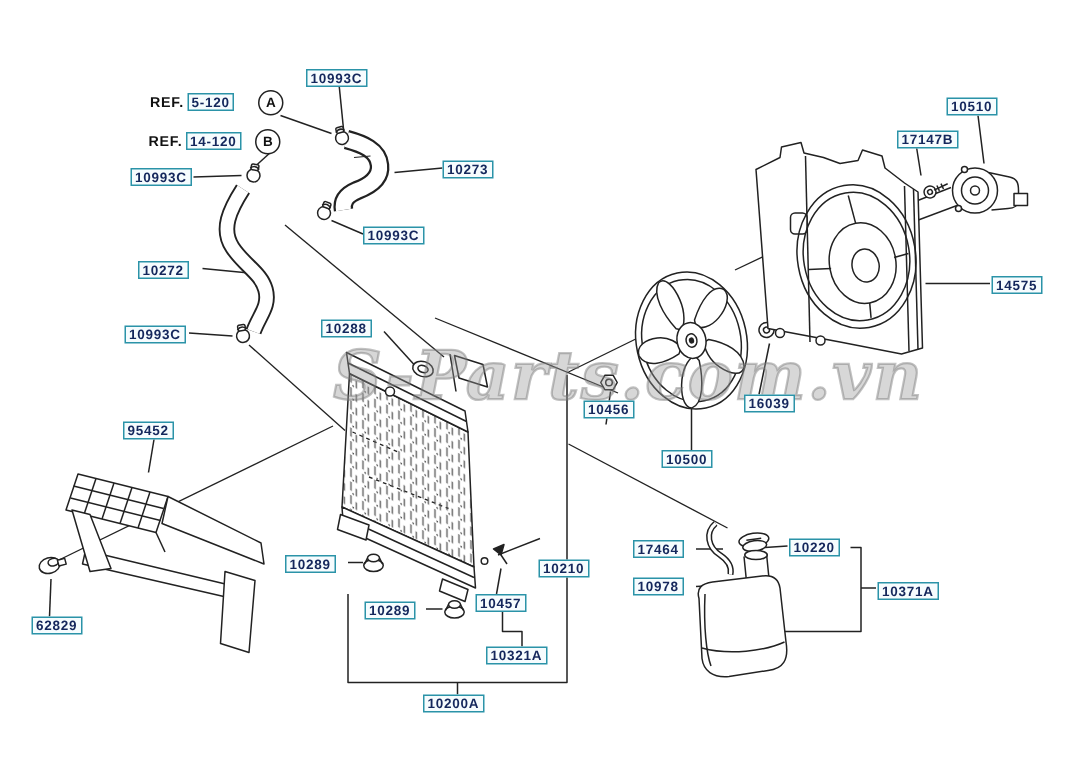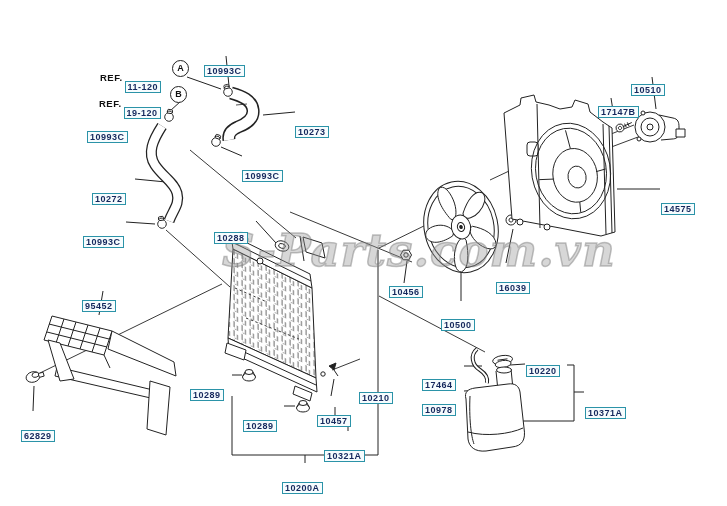--- a/index.html
+++ b/index.html
@@ -7,21 +7,21 @@
          font-family:"Liberation Sans",sans-serif;}
   .art{position:absolute;left:0;top:0;}
   .watermark{position:absolute;left:222px;top:224px;z-index:2;
     font-family:"DejaVu Serif",serif;font-style:italic;font-weight:bold;font-size:45px;
     letter-spacing:1px;color:rgba(150,150,150,0.38);
     -webkit-text-stroke:1.5px rgba(120,120,120,0.45);white-space:nowrap;pointer-events:none;}
   .labels{position:absolute;left:0;top:0;width:100%;height:100%;z-index:3;}
   .plabel{position:absolute;font-weight:bold;font-size:9px;line-height:10px;
     color:var(--label_text,#14275c);background:var(--label_bg,#f6fcfe);
     border:1.5px solid var(--label_border,#2b93a8);padding:0 2px;letter-spacing:.5px;
-    white-space:nowrap;cursor:pointer;margin-top:19px;}
+    white-space:nowrap;cursor:pointer;}
   .ref-note{position:absolute;display:flex;align-items:center;gap:2px;}
   .ref-prefix{font-weight:bold;font-size:9.5px;color:#111;letter-spacing:.5px;}
   .ref-circle{position:absolute;width:15px;height:15px;border:1.4px solid #222;border-radius:50%;
     background:#fff;font-weight:bold;font-size:9px;line-height:15px;text-align:center;color:#111;}
   svg *{vector-effect:non-scaling-stroke;}
 </style>
 </head>
 <body>
 
 <div class="stage">
@@ -270,27 +270,27 @@
       <path d="M468,432 C486,437 510,434 523,428"></path>
     </g>
   </svg>
 
   <div class="watermark">S-Parts.com.vn</div>
 
   <div class="labels">
 
     <div class="ref-note" style="left:100px;top:62px">
       <span class="ref-prefix">REF.</span>
-      <span class="plabel" style="position:static">11-120</span>
+      <span class="plabel" style="position:static">5-120</span>
     </div>
     <div class="ref-circle" style="left:172px;top:60px">A</div>
 
     <div class="ref-note" style="left:99px;top:88px">
       <span class="ref-prefix">REF.</span>
-      <span class="plabel" style="position:static">19-120</span>
+      <span class="plabel" style="position:static">14-120</span>
     </div>
     <div class="ref-circle" style="left:170px;top:86px">B</div>
 
     <div class="plabel" style="left:204px;top:46px">10993C</div>
     <div class="plabel" style="left:295px;top:107px">10273</div>
     <div class="plabel" style="left:242px;top:151px">10993C</div>
     <div class="plabel" style="left:87px;top:112px">10993C</div>
     <div class="plabel" style="left:92px;top:174px">10272</div>
     <div class="plabel" style="left:83px;top:217px">10993C</div>
     <div class="plabel" style="left:214px;top:213px">10288</div>
@@ -300,19 +300,19 @@
     <div class="plabel" style="left:243px;top:401px">10289</div>
     <div class="plabel" style="left:317px;top:396px">10457</div>
     <div class="plabel" style="left:324px;top:431px">10321A</div>
     <div class="plabel" style="left:282px;top:463px">10200A</div>
     <div class="plabel" style="left:359px;top:373px">10210</div>
     <div class="plabel" style="left:389px;top:267px">10456</div>
     <div class="plabel" style="left:441px;top:300px">10500</div>
     <div class="plabel" style="left:496px;top:263px">16039</div>
     <div class="plabel" style="left:422px;top:360px">17464</div>
     <div class="plabel" style="left:422px;top:385px">10978</div>
-    <div class="plabel" style="left:526px;top:346px">10220</div>
+    <div class="plabel" style="left:526px;top:359px">10220</div>
     <div class="plabel" style="left:585px;top:388px">10371A</div>
     <div class="plabel" style="left:661px;top:184px">14575</div>
     <div class="plabel" style="left:631px;top:65px">10510</div>
     <div class="plabel" style="left:598px;top:87px">17147B</div>
   </div>
 </div>
 
 </body></html>

